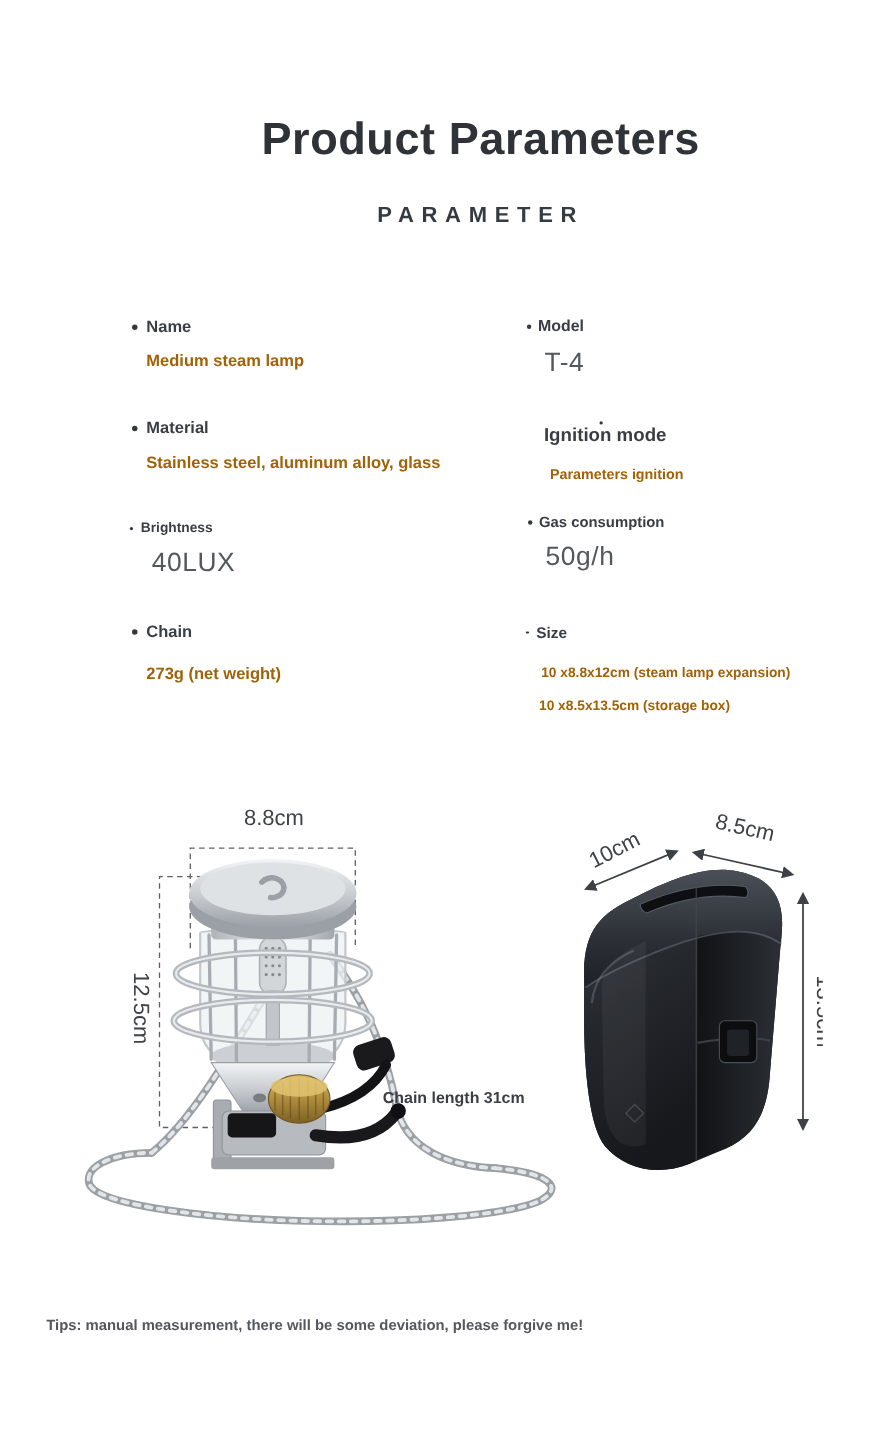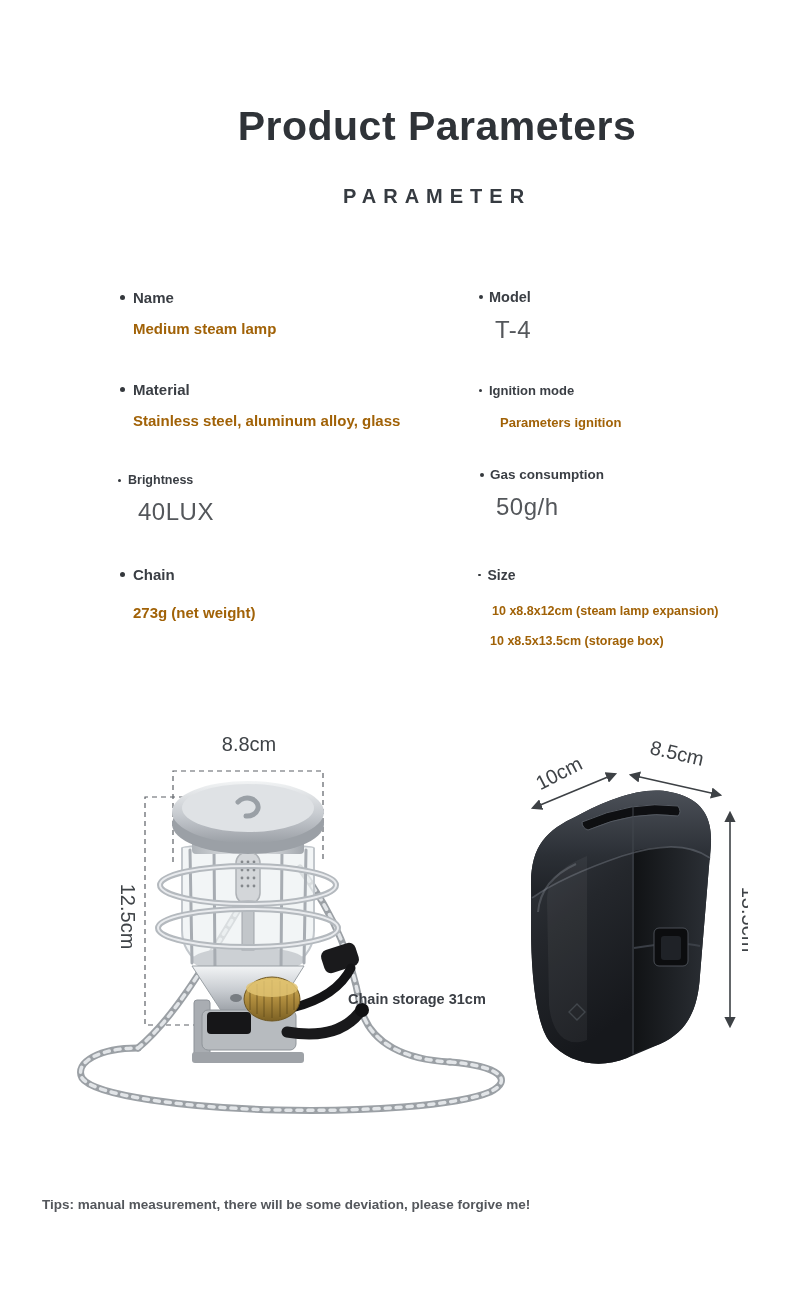--- a/index.html
+++ b/index.html
@@ -69,21 +69,21 @@
 
   <div class="spec" style="left:78px;top:381px;">
     <div class="spec-label" style="font-size:15px;">
       <span class="dot"></span>
       <span>Material</span>
     </div>
     <div class="spec-value v-default" style="">Stainless steel, aluminum alloy, glass</div>
   </div>
 
   <div class="spec" style="left:437px;top:383px;">
-    <div class="spec-label" style="font-size:13px;">
+    <div class="spec-label" style="font-size:17px;flex-direction:column;">
       <span class="dot tiny"></span>
       <span>Ignition mode</span>
     </div>
     <div class="spec-value v-small">Parameters ignition</div>
   </div>
 
   <div class="spec" style="left:76px;top:473px;">
     <div class="spec-label" style="font-size:12.5px;">
       <span class="dot tiny"></span>
       <span>Brightness</span>
@@ -276,21 +276,21 @@
 
     <g stroke="#3d4145" stroke-width="1.6" fill="none">
       <line x1="491" y1="808" x2="573" y2="774" marker-start="url(#ah)" marker-end="url(#ah)"></line>
       <line x1="589" y1="775" x2="678" y2="795" marker-start="url(#ah)" marker-end="url(#ah)"></line>
       <line x1="688" y1="813" x2="688" y2="1026" marker-start="url(#ah)" marker-end="url(#ah)"></line>
     </g>
   </svg>
 
   <div class="abs dim center" style="left:150px;top:733px;width:114px;">8.8cm</div>
   <div class="abs dim center rot90" style="left:35px;top:905px;width:100px;">12.5cm</div>
-  <div class="abs dim bold" style="left:306px;top:991px;">Chain storage 31cm</div>
+  <div class="abs dim bold" style="left:306px;top:991px;">Chain length 31cm</div>
 
   <div class="abs dim center rotm27" style="left:480px;top:762px;width:74px;">10cm</div>
   <div class="abs dim center rot13" style="left:593px;top:742px;width:84px;">8.5cm</div>
   <div class="abs dim center rot90" style="left:656px;top:908px;width:100px;">13.5cm</div>
 
   <div class="abs tip">Tips: manual measurement, there will be some deviation, please forgive me!</div>
 
 </div>
 
 </body></html>

